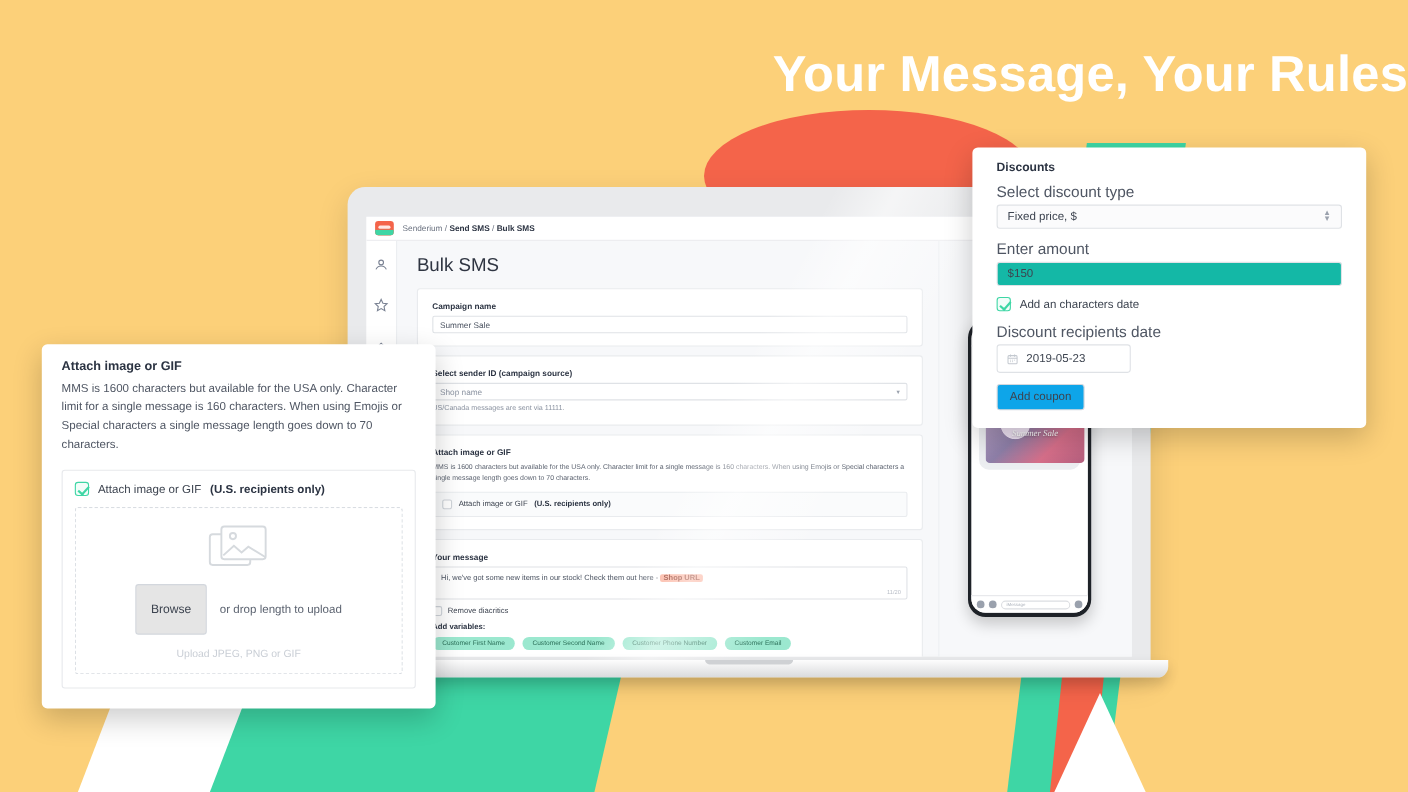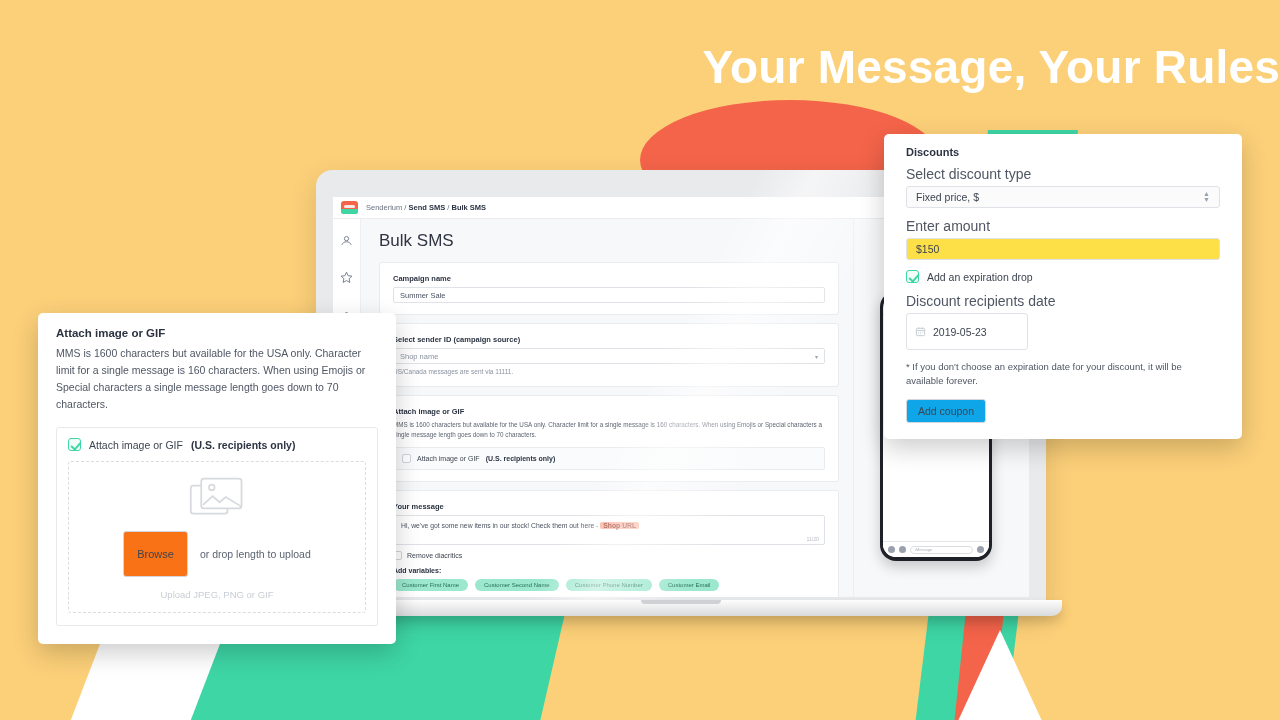--- a/index.html
+++ b/index.html
@@ -338,44 +338,44 @@
     border-radius: 3px;
     height: 152px;
     display: flex; flex-direction: column;
     align-items: center; justify-content: center;
     gap: 12px;
   }
   .img-icon { width: 56px; height: 44px; color: #d6dade; }
   .img-icon svg { width: 100%; height: 100%; display: block; }
   .dz-row { display: flex; align-items: center; gap: 12px; }
   .browse-btn {
-    border: 1px solid #d3d7dd; background: #f97316; border-radius: 3px;
+    border: 1px solid #d3d7dd; background: #e5e5e5; border-radius: 3px;
     padding: 16px 13px; font-size: 11px; color: #3d4450;
     font-family: "Liberation Sans", sans-serif;
   }
   .dz-text { font-size: 10.5px; color: #5d6471; }
   .dz-note { font-size: 9.5px; color: #c9ced5; }
 
   
   #card-right { left: 884px; top: 134px; width: 358px; }
   #card-right .callout-body { padding: 12px 22px 16px; }
   .rc-h { font-size: 11px; font-weight: bold; color: #2b3342; margin-bottom: 8px; }
   .rc-label { font-size: 14px; color: #4f5663; margin-bottom: 4px; }
   .rc-field {
     height: 22px; border: 1px solid #dfe2e6; border-radius: 3px;
     background: #fbfbfc; display: flex; align-items: center;
     padding: 0 9px; font-size: 10.5px; color: #3d4450;
     justify-content: space-between; margin-bottom: 10px;
   }
-  .rc-field.plain { background: #fde047; }
+  .rc-field.plain { background: #14b8a6; }
   .spin { display: flex; flex-direction: column; gap: 1px; color: #9aa1ad; line-height: .6; font-size: 7px; }
   .rc-check { display: flex; align-items: center; gap: 8px; margin: 2px 0 10px; }
   .rc-check span { font-size: 10.5px; color: #3d4450; }
   .date-field {
-    width: 122px; height: 37px; border: 1px solid #dfe2e6; border-radius: 3px;
+    width: 122px; height: 26px; border: 1px solid #dfe2e6; border-radius: 3px;
     background: #fff; display: flex; align-items: center; gap: 7px;
     padding: 0 8px; font-size: 10.5px; color: #3d4450; margin-bottom: 10px;
   }
   .cal-ico { width: 11px; height: 11px; color: #c3c8cf; flex: none; }
   .cal-ico svg { width: 100%; height: 100%; display: block; }
   .rc-note { font-size: 9.5px; color: #4f5663; line-height: 1.5; margin-bottom: 10px; }
   .coupon-btn {
     border: 1px solid #d3d7dd; background: #0ea5e9; border-radius: 3px;
     padding: 5px 11px; font-size: 10.5px; color: #3d4450;
     font-family: "Liberation Sans", sans-serif;
@@ -554,31 +554,30 @@
         </span>
     </div>
 
     <div class="rc-label">Enter amount</div>
     <div class="rc-field plain">
       <span>$150</span>
     </div>
 
     <div class="rc-check">
       <div class="cb-lg"></div>
-      <span>Add an expiration drop</span>
+      <span>Add an characters date</span>
     </div>
 
     <div class="rc-label">Discount recipients date</div>
     <div class="date-field">
       <span class="cal-ico">
         <svg viewBox="0 0 24 24" fill="none" stroke="currentColor" stroke-width="2">
           <rect x="3" y="5" width="18" height="16" rx="2"></rect>
             <path d="M3 10h18M8 3v4M16 3v4"></path>
           <path d="M7 14h2M11 14h2M15 14h2M7 17h2M11 17h2" stroke-width="1.6"></path>
         </svg>
       </span>
       <span>2019-05-23</span>
     </div>
 
-    <div class="rc-note">* If you don't choose an expiration date for your discount, it will be available forever.</div>
     <button class="coupon-btn">Add coupon</button>
   </div>
 </div>
 
 </body></html>

